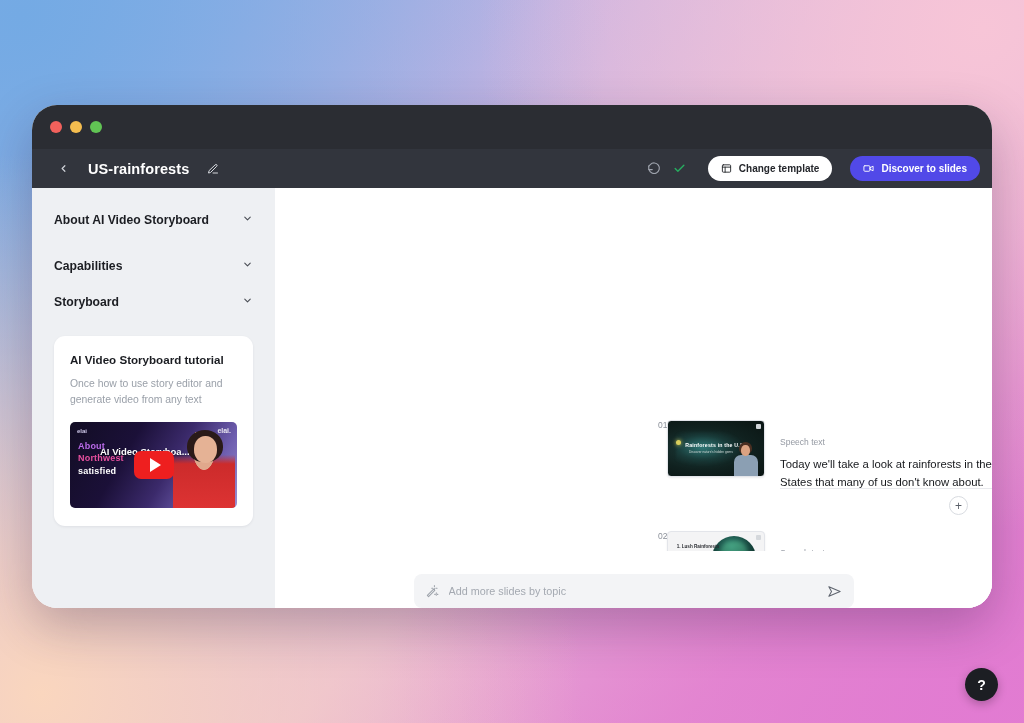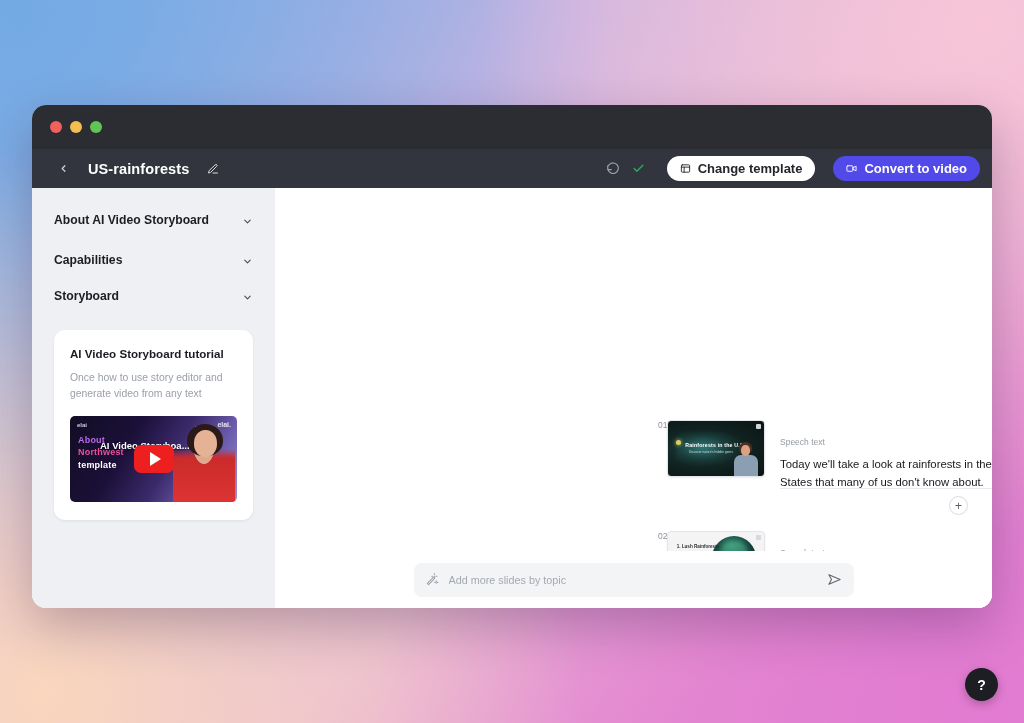--- a/index.html
+++ b/index.html
@@ -14,21 +14,21 @@
       radial-gradient(circle at 96% 97%, rgba(226,123,210,1) 0%, rgba(226,123,210,0) 50%),
       radial-gradient(circle at 2% 2%,   rgba(116,170,228,1) 0%, rgba(116,170,228,0) 48%),
       linear-gradient(135deg, #86b0e6 0%, #c9b4e2 32%, #e7b9d8 58%, #e490cf 80%, #dd83c9 100%);
     position: relative;
   }
 
   
   .window {
     position: absolute; left: 32px; top: 105px;
     width: 960px; height: 503px;
-    border-radius: 14px; overflow: hidden;
+    border-radius: 25px; overflow: hidden;
     box-shadow: 0 18px 50px rgba(40,20,60,.28);
     background: #ffffff;
   }
   .titlebar {
     height: 44px; background: #2b2d33; display: flex; align-items: center;
     padding-left: 18px; gap: 8px;
   }
   .dot { width: 12px; height: 12px; border-radius: 50%; }
   .dot.red { background: #f1615c; }
   .dot.yellow { background: #f4bd4f; }
@@ -46,44 +46,44 @@
   .doc-title {
     font-size: 14.5px; font-weight: 700; color: #ffffff; letter-spacing: .1px;
     margin-left: 6px;
   }
   .edit-pencil { margin-left: 8px; display: flex; align-items: center; color: #d6d9de; }
   .appbar-spacer { flex: 1; }
   .undo-icon { color: #9ea3ad; display: flex; align-items: center; }
   .check-icon { color: #27ad60; display: flex; align-items: center; margin-left: 2px; }
   .btn {
     display: inline-flex; align-items: center; gap: 7px;
-    border-radius: 16px; font-size: 13px; font-weight: 700;
+    border-radius: 16px; font-size: 10px; font-weight: 700;
     padding: 0 13px; height: 25px; cursor: pointer; white-space: nowrap;
   }
   .btn-light { background: #ffffff; color: #24262b; margin-left: 12px; }
   .btn-primary { background: #5149e8; color: #ffffff; margin-left: 8px; }
 
   
   .appbody { display: flex; height: calc(503px - 44px - 39px); }
 
   
   .sidebar {
     width: 243px; background: #eef0f3; padding: 22px 22px 0 22px;
     overflow: hidden; flex-shrink: 0;
   }
   .acc-row {
-    display: flex; align-items: flex-end; justify-content: space-between;
+    display: flex; align-items: flex-start; justify-content: space-between;
     cursor: pointer; padding: 3px 0;
   }
   .acc-title { font-size: 12.2px; font-weight: 700; color: #1b1d22; }
   .chev { color: #4a4d55; display: flex; align-items: center; }
   .acc-body {
     font-size: 10.6px; line-height: 1.58; color: #9aa0a9; margin-top: 10px;
   }
-  .acc-row.second { margin-top: 20px; }
+  .acc-row.second { margin-top: 26px; }
   .acc-row.third { margin-top: 16px; }
 
   .tutorial-card {
     margin-top: 24px; background: #ffffff; border-radius: 11px;
     padding: 17px 16px 18px 16px;
     box-shadow: 0 1px 3px rgba(20,20,40,.07);
   }
   .tut-title { font-size: 11.6px; font-weight: 700; color: #1b1d22; }
   .tut-sub { font-size: 10.4px; line-height: 1.55; color: #9aa0a9; margin-top: 10px; }
   .tut-thumb {
@@ -188,21 +188,21 @@
   .add-btn {
     position: absolute; width: 19px; height: 19px; border-radius: 50%;
     border: 1px solid #d8dbe0; background: #fff; color: #5a5f68;
     display: flex; align-items: center; justify-content: center;
     font-size: 12px; line-height: 1; cursor: pointer;
   }
 
   
   .prompt-wrap {
     position: absolute; left: 0; right: 0; bottom: 0; height: 57px;
-    background: #ffffff; display: flex; align-items: center; justify-content: center;
+    background: #ffffff; display: flex; align-items: flex-end; justify-content: center;
   }
   .prompt {
     width: 440px; height: 34px; background: #f3f4f6; border-radius: 8px;
     display: flex; align-items: center; padding: 0 12px; gap: 10px;
   }
   .prompt .wand { color: #9da2aa; display: flex; align-items: center; }
   .prompt input {
     flex: 1; border: none; outline: none; background: transparent;
     font-family: "Liberation Sans", sans-serif; font-size: 10.8px; color: #2a2c31;
   }
@@ -259,21 +259,21 @@
           <line x1="3" y1="9" x2="21" y2="9"></line>
           <line x1="9" y1="9" x2="9" y2="20"></line>
         </svg>
       <span>Change template</span>
     </span>
     <span class="btn btn-primary">
       <svg width="11" height="11" viewBox="0 0 24 24" fill="none" stroke="currentColor" stroke-width="2" stroke-linecap="round" stroke-linejoin="round">
           <rect x="2" y="6" width="13" height="12" rx="2"></rect>
           <polygon points="16 10 22 7 22 17 16 14"></polygon>
         </svg>
-      <span>Convert to video</span>
+      <span>Discover to slides</span>
     </span>
   </div>
 
   <div class="appbody">
 
     <div class="sidebar">
 
       <div class="acc-row">
         <span class="acc-title">About AI Video Storyboard</span>
         <span class="chev">
@@ -303,21 +303,21 @@
 
       <div class="tutorial-card">
         <div class="tut-title">AI Video Storyboard tutorial</div>
         <div class="tut-sub">Once how to use story editor and generate video from any text</div>
         <div class="tut-thumb">
           <span class="brand-l">elai</span>
           <span class="brand-r">elai.</span>
           <div class="vidtext">
             <div class="l1">About</div>
             <div class="l2">Northwest</div>
-            <div class="l3">template</div>
+            <div class="l3">satisfied</div>
           </div>
           <div class="person"></div>
           <div class="hair"></div>
           <div class="face"></div>
           <div class="overlay-title">AI Video Storyboa...</div>
           <div class="yt-play">
               <span class="tri"></span>
             </div>
         </div>
       </div>

